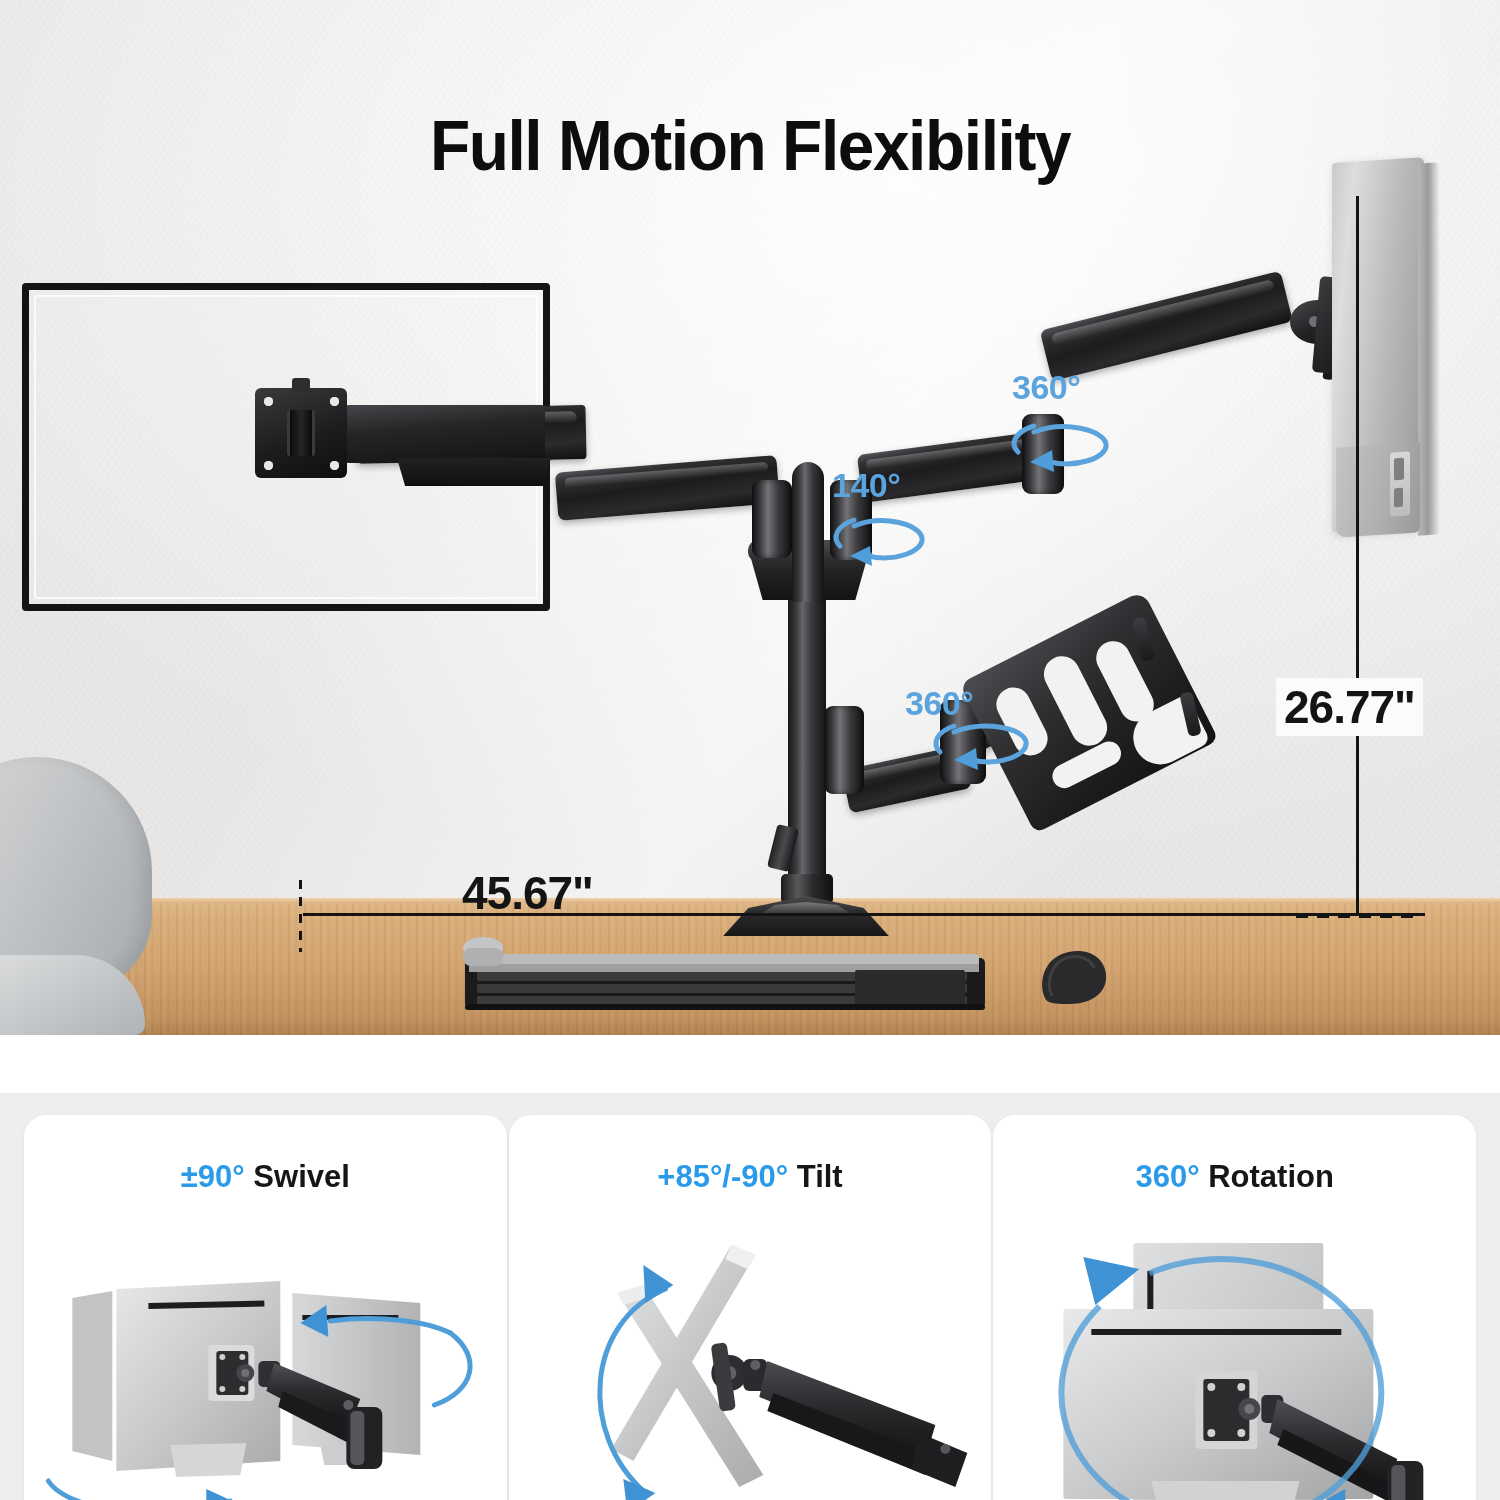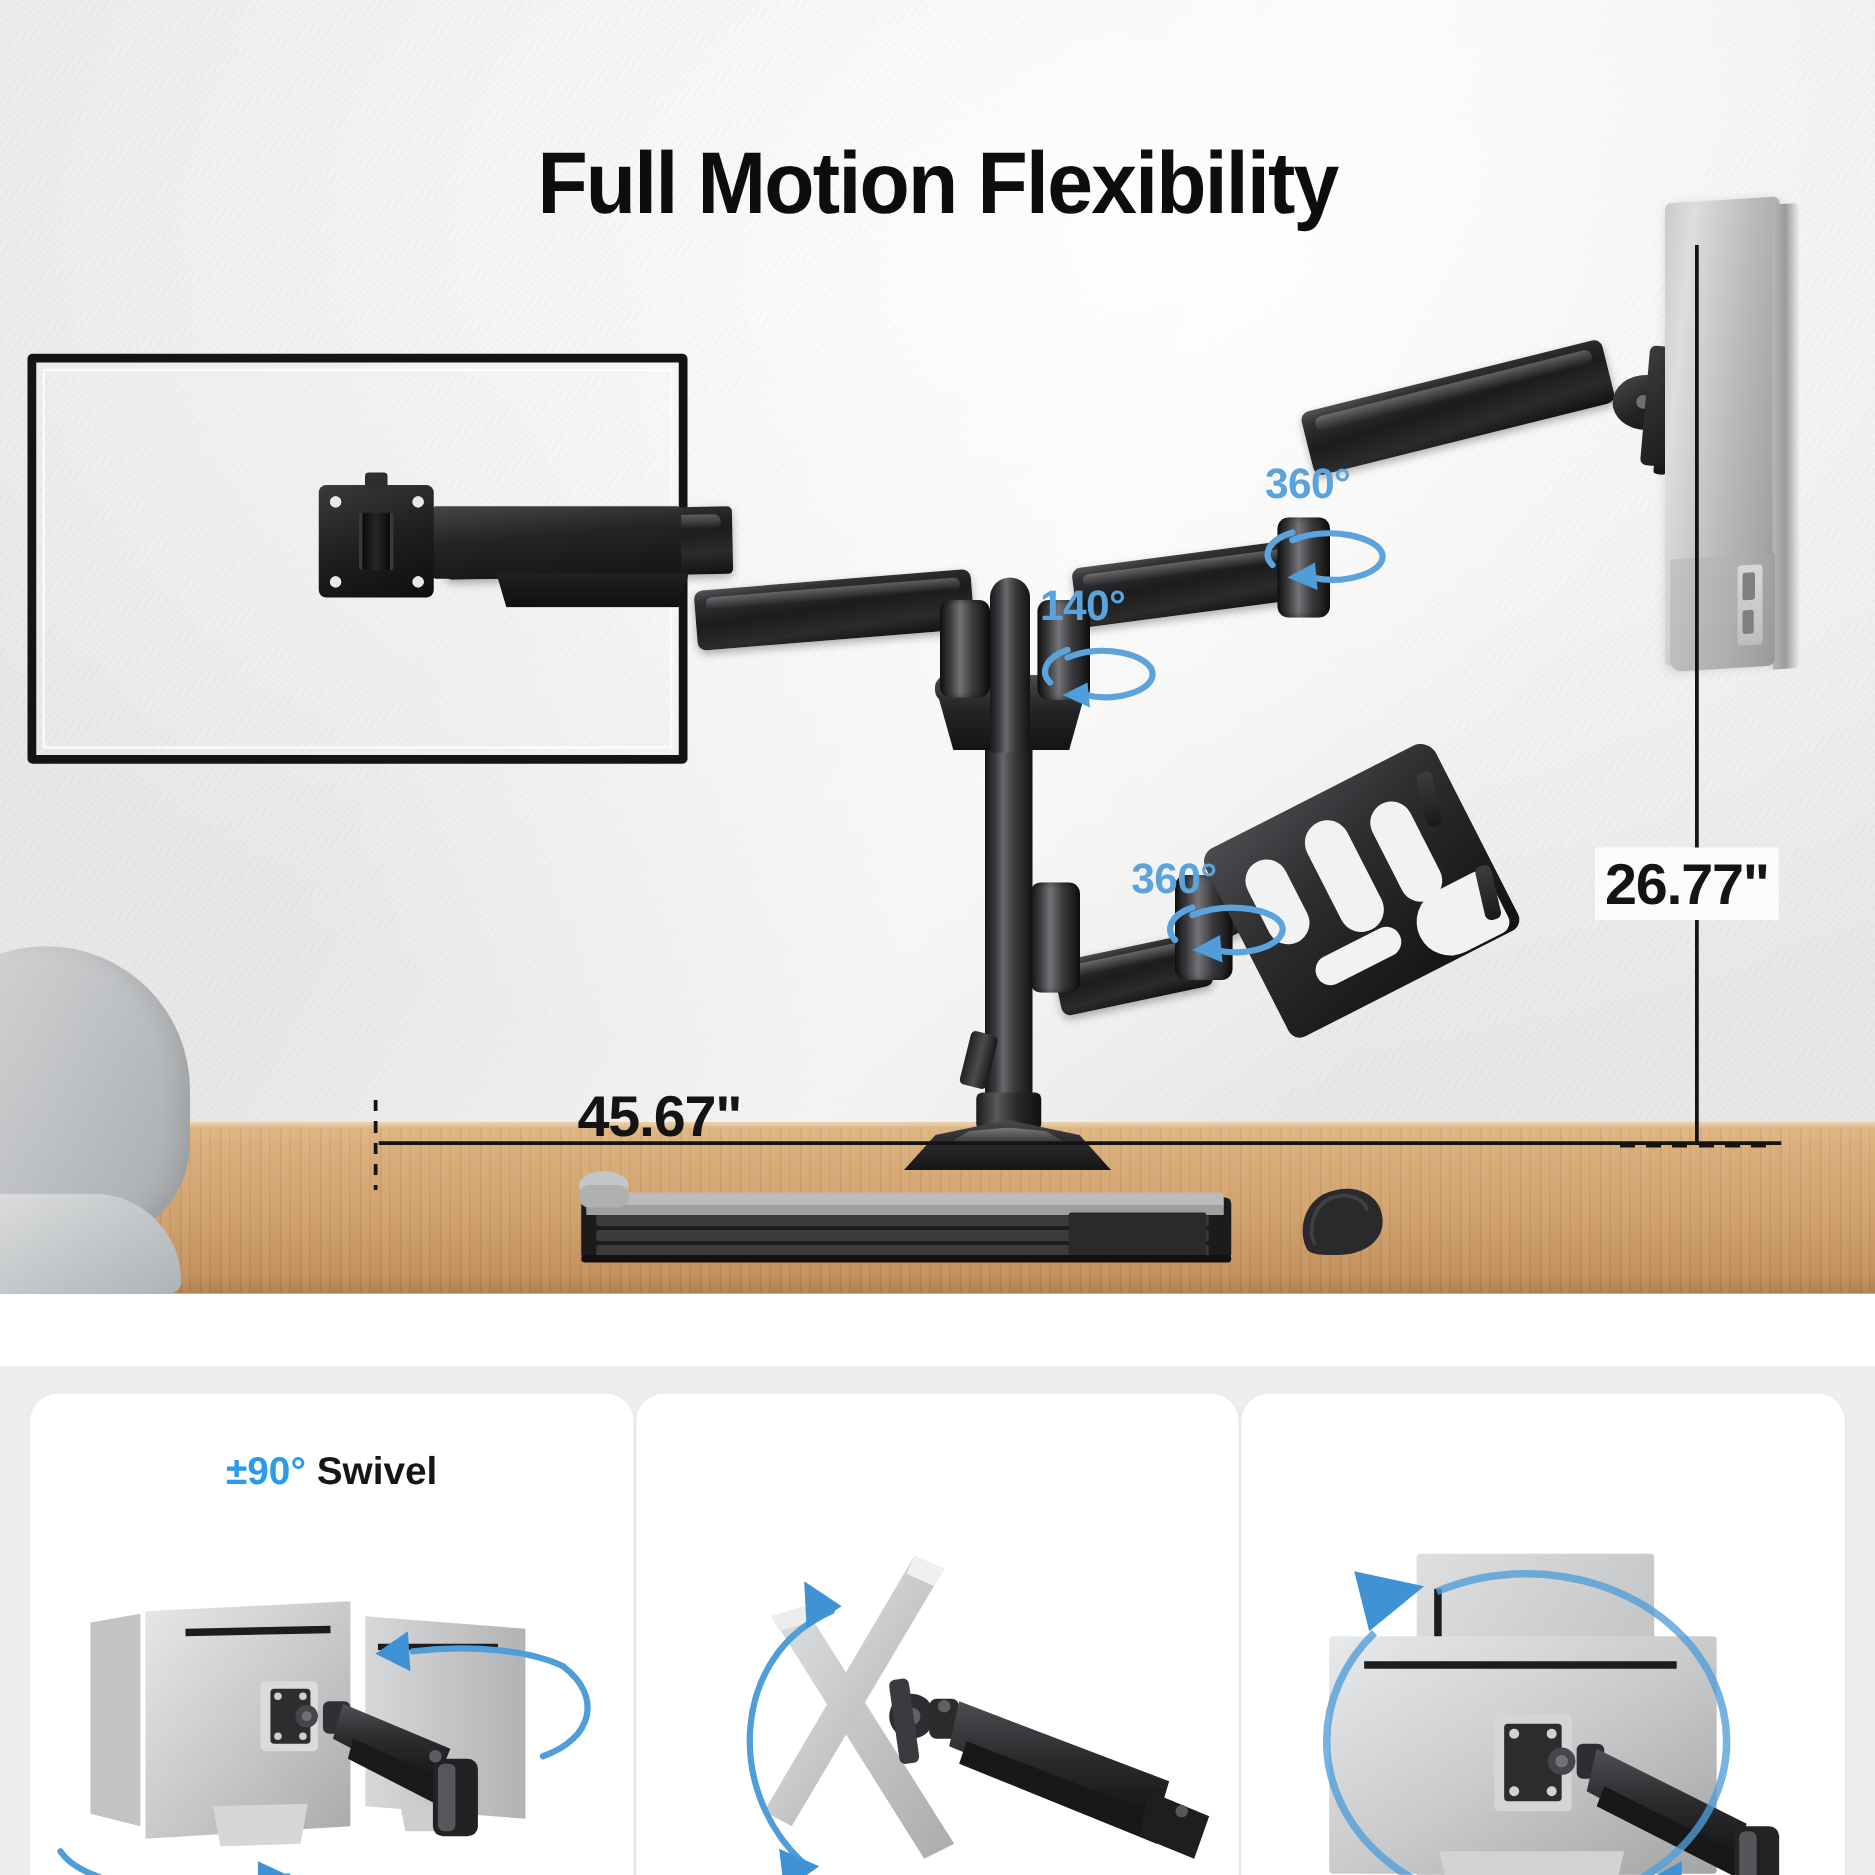--- a/index.html
+++ b/index.html
@@ -531,20 +531,24 @@
           <path d="M18 288 C40 322 150 330 200 308" fill="none" stroke="#4f9ed9" stroke-width="5" stroke-linecap="round"></path>
           <path d="M176 296 L202 308 L176 322 Z" fill="#3f93d4"></path>
           <path d="M420 140 C452 164 444 198 404 212" fill="none" stroke="#4f9ed9" stroke-width="5" stroke-linecap="round"></path>
           <path d="M300 128 C348 122 396 128 420 140" fill="none" stroke="#4f9ed9" stroke-width="5" stroke-linecap="round"></path>
           <path d="M296 112 L270 130 L298 144 Z" fill="#3f93d4"></path>
         </svg>
       </div>
     </div>
 
     <div class="card">
+      <div class="card-title">
+        <span class="deg">+85°/-90°</span>
+        <span>Tilt</span>
+      </div>
       <div class="card-art">
         <svg width="100%" height="340" viewBox="0 0 470 340">
           <defs>
             <linearGradient id="tg1" x1="0" y1="0" x2="1" y2="1">
               <stop offset="0" stop-color="#ebecec"></stop>
                 <stop offset=".5" stop-color="#c8c9ca"></stop>
                 <stop offset="1" stop-color="#9fa0a1"></stop>
             </linearGradient>
             <linearGradient id="tg2" x1="0" y1="0" x2="1" y2="1">
               <stop offset="0" stop-color="#dddedf"></stop>
@@ -575,20 +579,24 @@
           <circle cx="430" cy="256" r="5" fill="#55555a"></circle>
 
           <path d="M150 96 C70 130 64 240 128 298" fill="none" stroke="#4f9ed9" stroke-width="5" stroke-linecap="round"></path>
           <path d="M128 72 L158 92 L130 110 Z" fill="#3f93d4"></path>
           <path d="M108 286 L140 300 L112 320 Z" fill="#3f93d4"></path>
         </svg>
       </div>
     </div>
 
     <div class="card">
+      <div class="card-title">
+        <span class="deg">360°</span>
+        <span>Rotation</span>
+      </div>
       <div class="card-art">
         <svg width="100%" height="340" viewBox="0 0 470 340">
           <defs>
             <linearGradient id="rg1" x1="0" y1="0" x2="1" y2="1">
               <stop offset="0" stop-color="#e8e9ea"></stop>
                 <stop offset=".5" stop-color="#cacbcc"></stop>
                 <stop offset="1" stop-color="#a3a4a5"></stop>
             </linearGradient>
             <linearGradient id="rg2" x1="0" y1="0" x2="1" y2="1">
               <stop offset="0" stop-color="#dedfe0"></stop>

